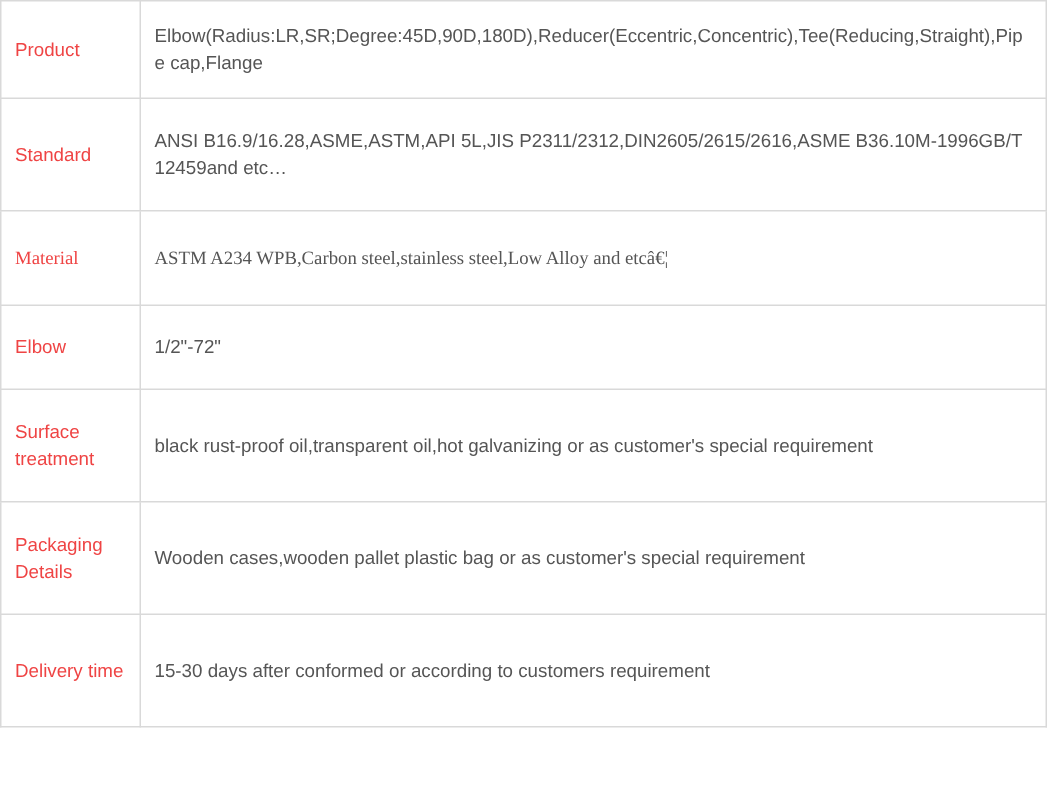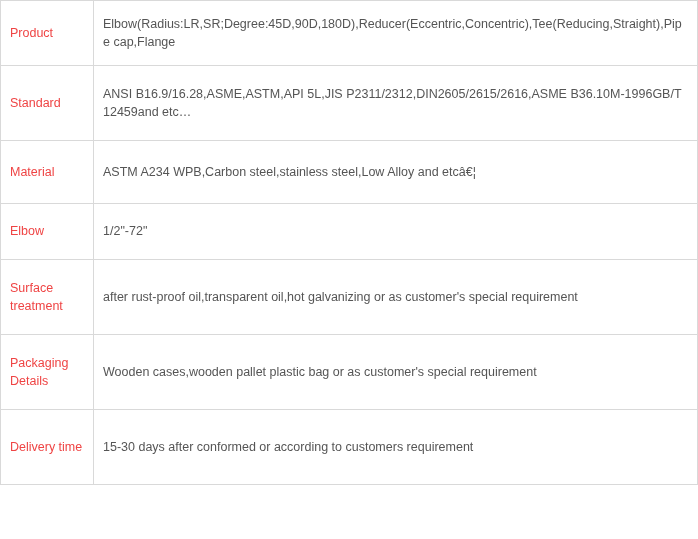--- a/index.html
+++ b/index.html
@@ -29,21 +29,21 @@
   }
   .spec-table td.label {
     width: 74px;
     color: #ef4444;
   }
   .spec-table td.value {
     color: #555555;
   }
   .row-product td { height: 52px; }
   .row-standard td { height: 62px; }
-  .row-material td { height: 50px; }
+  .row-material td { height: 50px; font-family: Liberation Serif, serif; }
   .row-size td { height: 43px; }
   .row-wall td { height: 62px; }
   .row-surface td { height: 62px; }
   .row-packaging td { height: 62px; }
   .row-delivery td { height: 62px; }
   .row-product .value { color: #888888; }
 </style>
 </head>
 <body>
 
@@ -60,21 +60,21 @@
     <tr class="row-material">
       <td class="label">Material</td>
       <td class="value">ASTM A234 WPB,Carbon steel,stainless steel,Low Alloy and etcâ€¦</td>
     </tr>
     <tr class="row-size">
       <td class="label">Elbow</td>
       <td class="value">1/2"-72"</td>
     </tr>
     <tr class="row-surface">
       <td class="label">Surface treatment</td>
-      <td class="value">after rust-proof oil,transparent oil,hot galvanizing or as customer's special requirement</td>
+      <td class="value">black rust-proof oil,transparent oil,hot galvanizing or as customer's special requirement</td>
     </tr>
     <tr class="row-packaging">
       <td class="label">Packaging Details</td>
       <td class="value">Wooden cases,wooden pallet plastic bag or as customer's special requirement</td>
     </tr>
     <tr class="row-delivery">
       <td class="label">Delivery time</td>
       <td class="value">15-30 days after conformed or according to customers requirement</td>
     </tr>
   </tbody>

